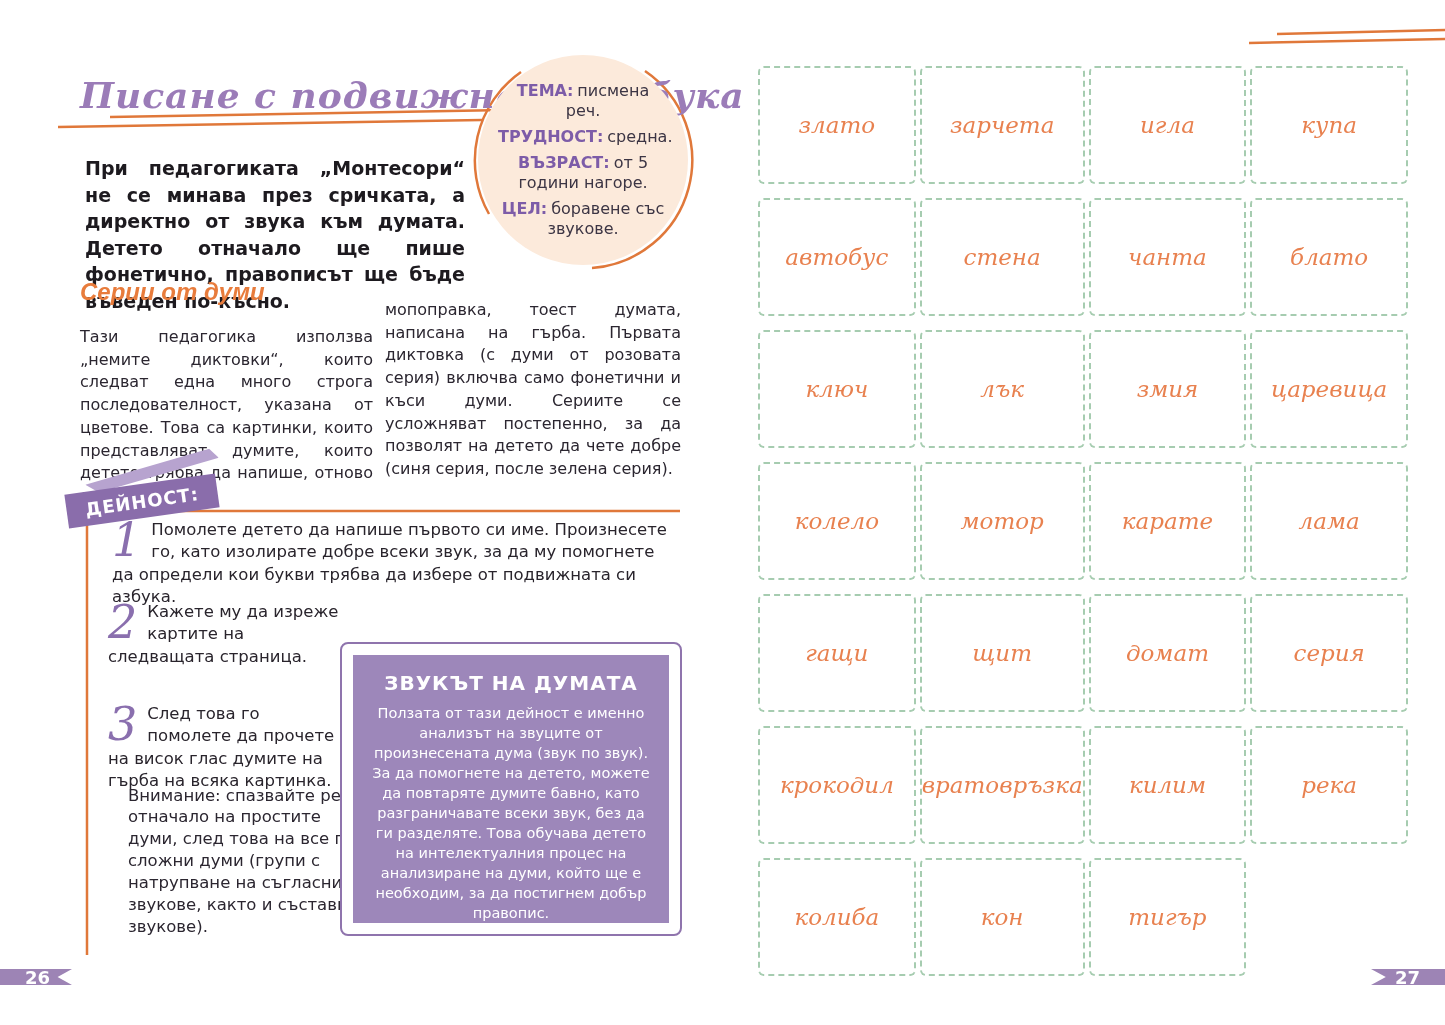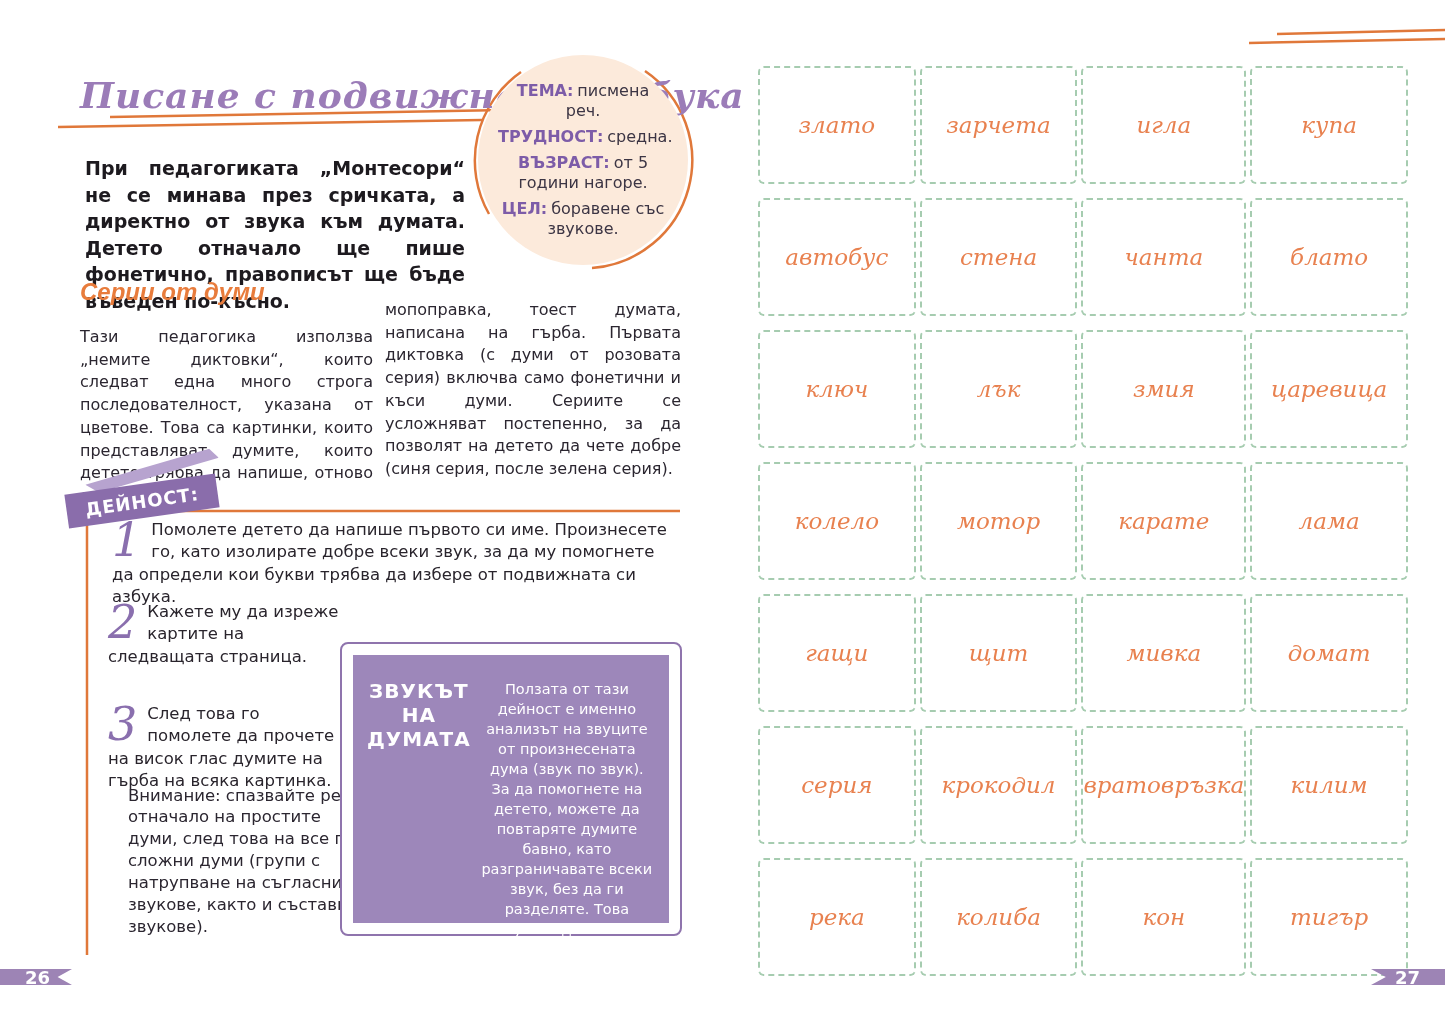--- a/index.html
+++ b/index.html
@@ -66,22 +66,22 @@
   .step3{left:108px;top:703px;width:238px;}
   .note{left:108px;top:768px;width:242px;font-size:16.5px;line-height:1.33;margin-left:20px;}
 
   
   .hbox{
     left:340px;top:642px;width:342px;height:294px;box-sizing:border-box;
     border:2px solid #8f74ad;border-radius:8px;background:#fff;padding:11px;
   }
   .hbox-inner{
     width:100%;height:100%;box-sizing:border-box;background:#9d87ba;
-    color:#fff;text-align:center;padding:24px 14px;
-    display:flex;flex-direction:row;gap:8px;
+    color:#fff;text-align:center;padding:16px 14px;
+    display:flex;flex-direction:column;gap:8px;
   }
   .hbox-title{font-size:20px;font-weight:bold;letter-spacing:1px;}
   .hbox-text{font-size:14.5px;line-height:1.38;}
 
   
   .pageno{
     background:#9d84b5;color:#fff;font-weight:bold;font-size:18px;
     display:flex;align-items:center;height:16px;box-sizing:border-box;
   }
   .pageno-left{
@@ -225,23 +225,20 @@
   <div class="card">
       <span>лама</span>
     </div>
   <div class="card">
       <span>гащи</span>
     </div>
   <div class="card">
       <span>щит</span>
     </div>
   <div class="card">
-      <span>мивка</span>
-    </div>
-  <div class="card">
       <span>домат</span>
     </div>
   <div class="card">
       <span>серия</span>
     </div>
   <div class="card">
       <span>крокодил</span>
     </div>
   <div class="card">
       <span>вратовръзка</span>

